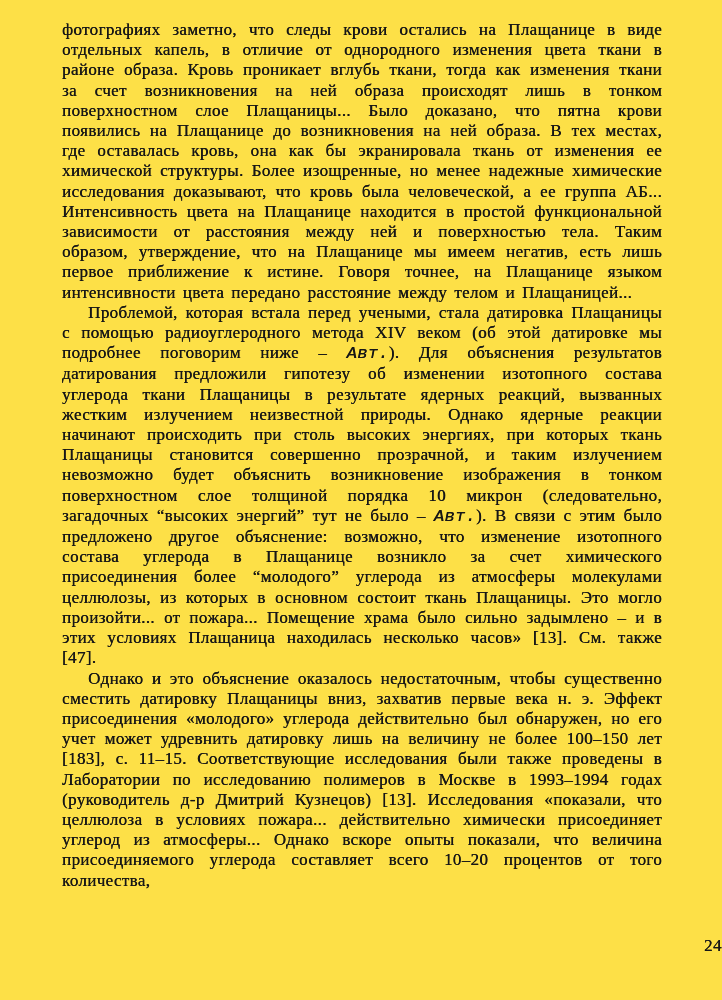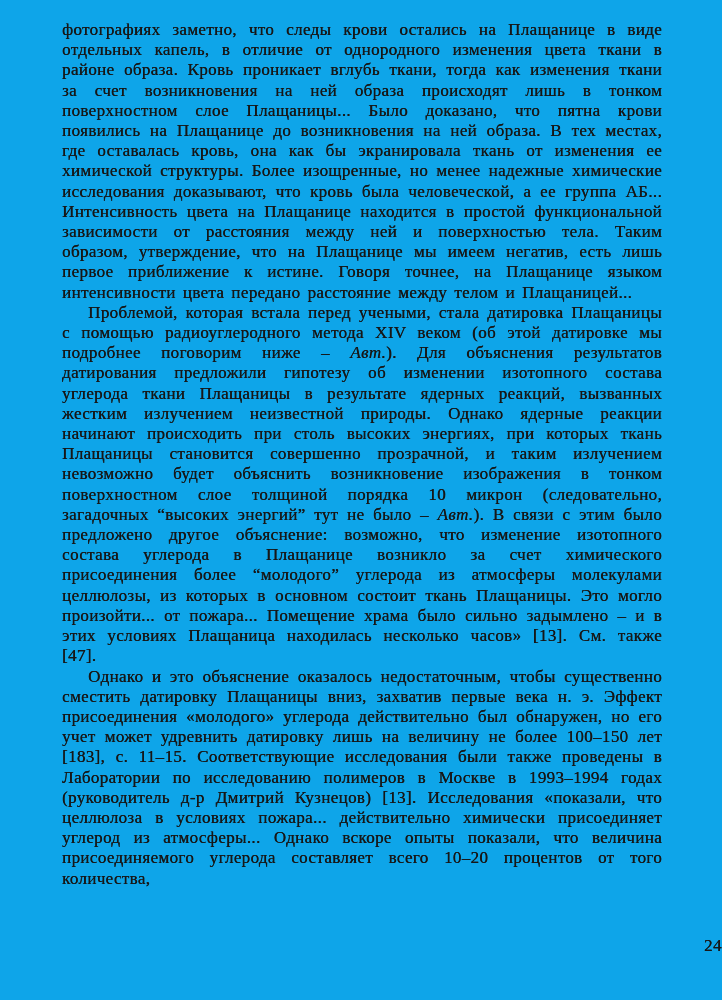--- a/index.html
+++ b/index.html
@@ -11,21 +11,21 @@
     width: 722px;
     height: 1000px;
     position: relative;
     font-family: "Liberation Serif", "DejaVu Serif", serif;
   }
   .page {
     position: absolute;
     left: 0; top: 0;
     width: 722px;
     height: 1000px;
-    background: #0ea5e9;
+    background: #fde047;
     color: #171717;
     overflow: hidden;
   }
   .text-block {
     position: absolute;
     left: 62px;
     top: 20px;
     width: 600px;
     font-size: 17px;
     line-height: 20.2px;
@@ -38,20 +38,21 @@
   }
   .para {
     margin: 0;
     padding: 0;
   }
   .para.indent {
     text-indent: 26px;
   }
   .para i {
     font-style: italic;
+    font-family: Liberation Mono, monospace;
   }
   .page-number {
     position: absolute;
     top: 936px;
     left: 0;
     width: 722px;
     text-align: right;
     font-size: 17px;
     letter-spacing: 0.5px;
     color: #171717;

